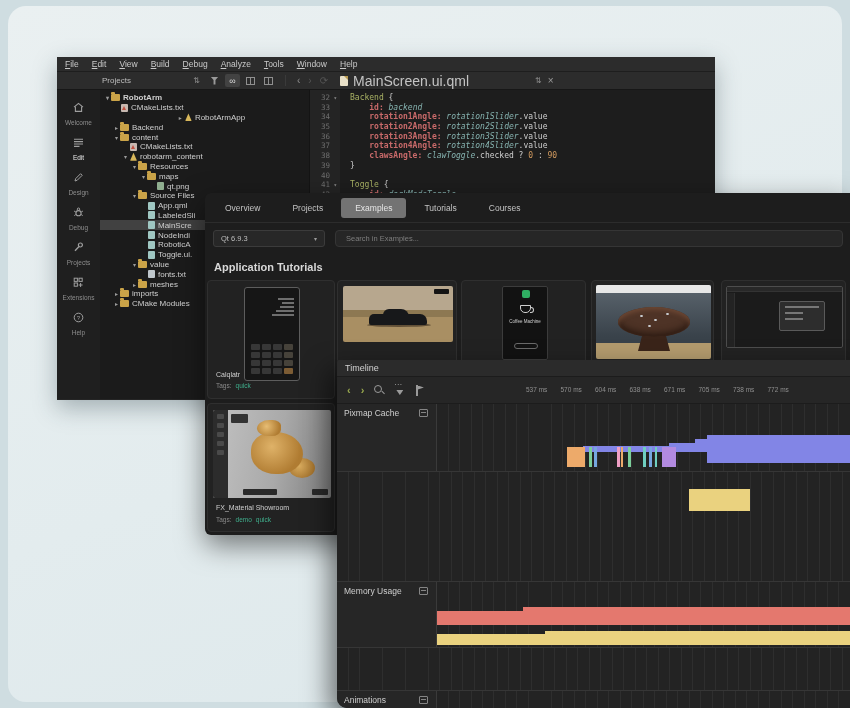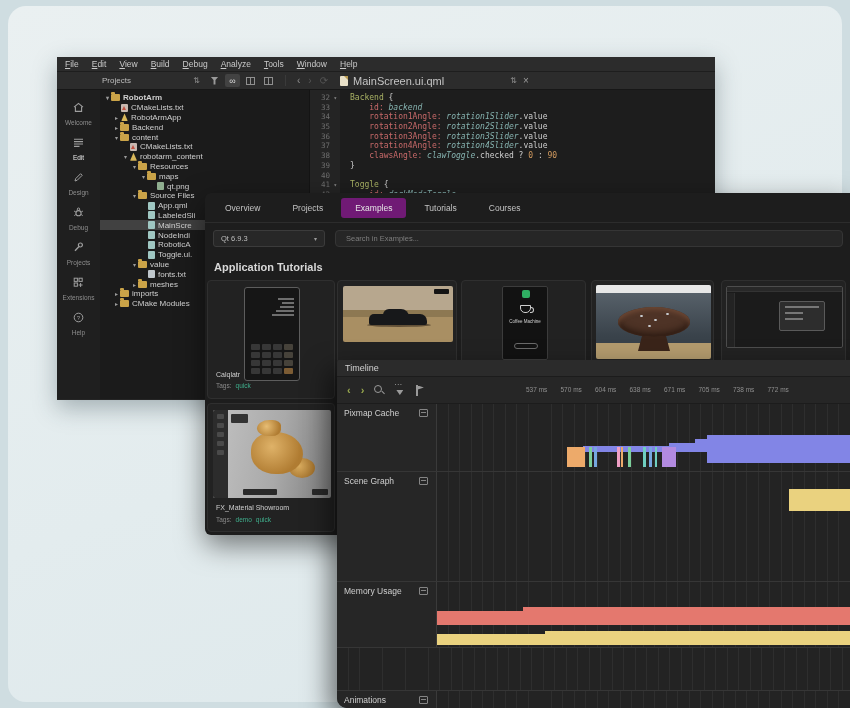--- a/index.html
+++ b/index.html
@@ -29,21 +29,21 @@
   .funnel { width:8px; height:8px; background:#9a9a9a;
             clip-path:polygon(0 0,100% 0,62% 45%,62% 100%,38% 100%,38% 45%); }
   .split-glyph { width:9px; height:8px; border:1px solid #8f8f8f; position:relative; }
   .split-glyph::after { content:""; position:absolute; left:3px; top:0; bottom:0; width:1px; background:#8f8f8f; }
   .tb-sep { width:1px; height:11px; background:#3a3a3a; margin:0 7px 0 9px; }
   .navicon { color:#8f8f8f; font-size:10px; margin:0 4px; }
   .navicon.dim { color:#555; }
   .file-glyph { width:8px; height:10px; background:#e8e0c8; border-radius:1px; position:relative; margin:0 5px 0 8px; }
   .file-glyph::after { content:""; position:absolute; right:0; top:0; border:2px solid #b89a50;
                        border-left-color:transparent; border-bottom-color:transparent; }
-  .file-tab-label { color:#c4c4c4; font-size:11px; margin-right:66px; }
+  .file-tab-label { color:#c4c4c4; font-size:14px; margin-right:66px; }
   .close-x { color:#9a9a9a; font-size:10px; margin-left:6px; }
 
   .creator-body { display:flex; height:309px; }
   .modebar { width:43px; background:#1f1f1f; padding-top:5px; display:flex; flex-direction:column; align-items:center; }
   .mode-item { width:100%; height:35px; display:flex; flex-direction:column; align-items:center; justify-content:center; gap:1px; }
   .mode-item svg { width:13px; height:13px; }
   .mode-item .mode-label { font-size:6.5px; color:#8d8d8d; }
   .mode-item.active .mode-label { color:#e8e8e8; }
 
   .tree { width:210px; background:#1b1b1b; padding-top:3px; overflow:hidden; border-right:1px solid #141414; }
@@ -61,31 +61,31 @@
   .tw-ico.app { background:#d8b75a; clip-path:polygon(0 100%,50% 0,100% 100%); }
 
   .editor { flex:1; display:flex; background:#1d1d1d; overflow:hidden; }
   .gutter { width:30px; background:#242424; color:#6e6e6e; font-family:"DejaVu Sans Mono", monospace;
             font-size:7.5px; text-align:right; padding-top:3px; }
   .gutter .gl { height:9.7px; padding-right:3px; }
   .gutter .fold { display:inline-block; width:7px; color:#8a8a8a; font-size:6px; }
   .code { flex:1; padding-top:3px; font-family:"DejaVu Sans Mono", monospace; font-size:8px; }
   .code .cl { height:9.7px; white-space:pre; padding-left:10px; }
   .t-type { color:#a9b264; }
-  .t-prop { color:#c96a6a; }
+  .t-prop { color:#c96a6a;font-weight:bold; }
   .t-ref  { color:#86b3b0; font-style:italic; }
   .t-num  { color:#d19a5f; }
   .t-plain{ color:#cfcfcf; }
 
   
   .examples { left:205px; top:193px; width:645px; height:342px; z-index:2; background:#1d1d1d;
               border-radius:6px 0 0 6px; box-shadow:0 10px 28px rgba(0,0,0,.5); }
   .tabbar { height:30px; display:flex; align-items:center; gap:4px; padding-left:6px; border-bottom:1px solid #2c2c2c; }
   .tab { font-size:8.5px; color:#c3c3c3; padding:5px 14px; border-radius:3px; }
-  .tab.active { background:#701a75; color:#e6e6e6; }
+  .tab.active { background:#737373; color:#e6e6e6; }
   .controls { position:absolute; left:0; right:0; top:34px; height:24px; }
   .version-combo { position:absolute; left:8px; top:3px; width:112px; height:17px; background:#272727;
                    border:1px solid #3b3b3b; border-radius:3px; display:flex; align-items:center;
                    justify-content:space-between; padding:0 7px; font-size:7.5px; color:#bdbdbd; }
   .version-combo .chev { font-size:6px; color:#9a9a9a; }
   .searchbox { position:absolute; left:130px; right:7px; top:3px; height:17px; background:#262626;
                border:1px solid #353535; border-radius:4px; display:flex; align-items:center; padding-left:10px; }
   .searchbox .ph { font-size:7.5px; color:#7e7e7e; }
   .section-title { position:absolute; left:9px; top:68px; font-size:11px; font-weight:bold; color:#d8d8d8; }
 
@@ -285,21 +285,21 @@
         <div class="tree-row" style="padding-left: 4px; font-weight: bold;">
           <span class="tw-arrow">▾</span>
           <span class="tw-ico folder"></span>
           <span>RobotArm</span>
         </div>
         <div class="tree-row" style="padding-left: 13px;">
           <span class="tw-arrow"></span>
           <span class="tw-ico cmake"></span>
           <span>CMakeLists.txt</span>
         </div>
-        <div class="tree-row" style="padding-left: 13px;">
+        <div class="tree-row" style="padding-left: 13px; justify-content: center;">
           <span class="tw-arrow">▸</span>
           <span class="tw-ico app"></span>
           <span>RobotArmApp</span>
         </div>
         <div class="tree-row" style="padding-left: 13px;">
           <span class="tw-arrow">▸</span>
           <span class="tw-ico folder"></span>
           <span>Backend</span>
         </div>
         <div class="tree-row" style="padding-left: 13px;">
@@ -579,24 +579,20 @@
           <div class="bar" style="left: 180px; top: 43px; width: 3px; height: 20px; background: rgb(239, 159, 196);"></div>
           <div class="bar" style="left: 184px; top: 43px; width: 2px; height: 20px; background: rgb(237, 170, 106);"></div>
           <div class="bar" style="left: 191px; top: 43px; width: 3px; height: 20px; background: rgb(124, 207, 155);"></div>
           <div class="bar" style="left: 206px; top: 43px; width: 3px; height: 20px; background: rgb(111, 207, 192);"></div>
           <div class="bar" style="left: 212px; top: 43px; width: 3px; height: 20px; background: rgb(118, 167, 224);"></div>
           <div class="bar" style="left: 218px; top: 43px; width: 2px; height: 20px; background: rgb(111, 207, 192);"></div>
           <div class="bar" style="left: 225px; top: 43px; width: 14px; height: 20px; background: rgb(178, 138, 224);"></div>
         </div>
       </div>
       <div class="band" style="height: 110px;">
-        <div class="band-label-col">
-          <span class="band-label">Scene Graph</span>
-          <span class="expand-icon"></span>
-        </div>
         <div class="band-chart">
           <div class="bar" style="left: 352px; top: 17px; width: 61px; height: 22px; background: rgb(234, 210, 127);"></div>
         </div>
       </div>
       <div class="band" style="height: 66px;">
         <div class="band-label-col">
           <span class="band-label">Memory Usage</span>
           <span class="expand-icon"></span>
         </div>
         <div class="band-chart">

